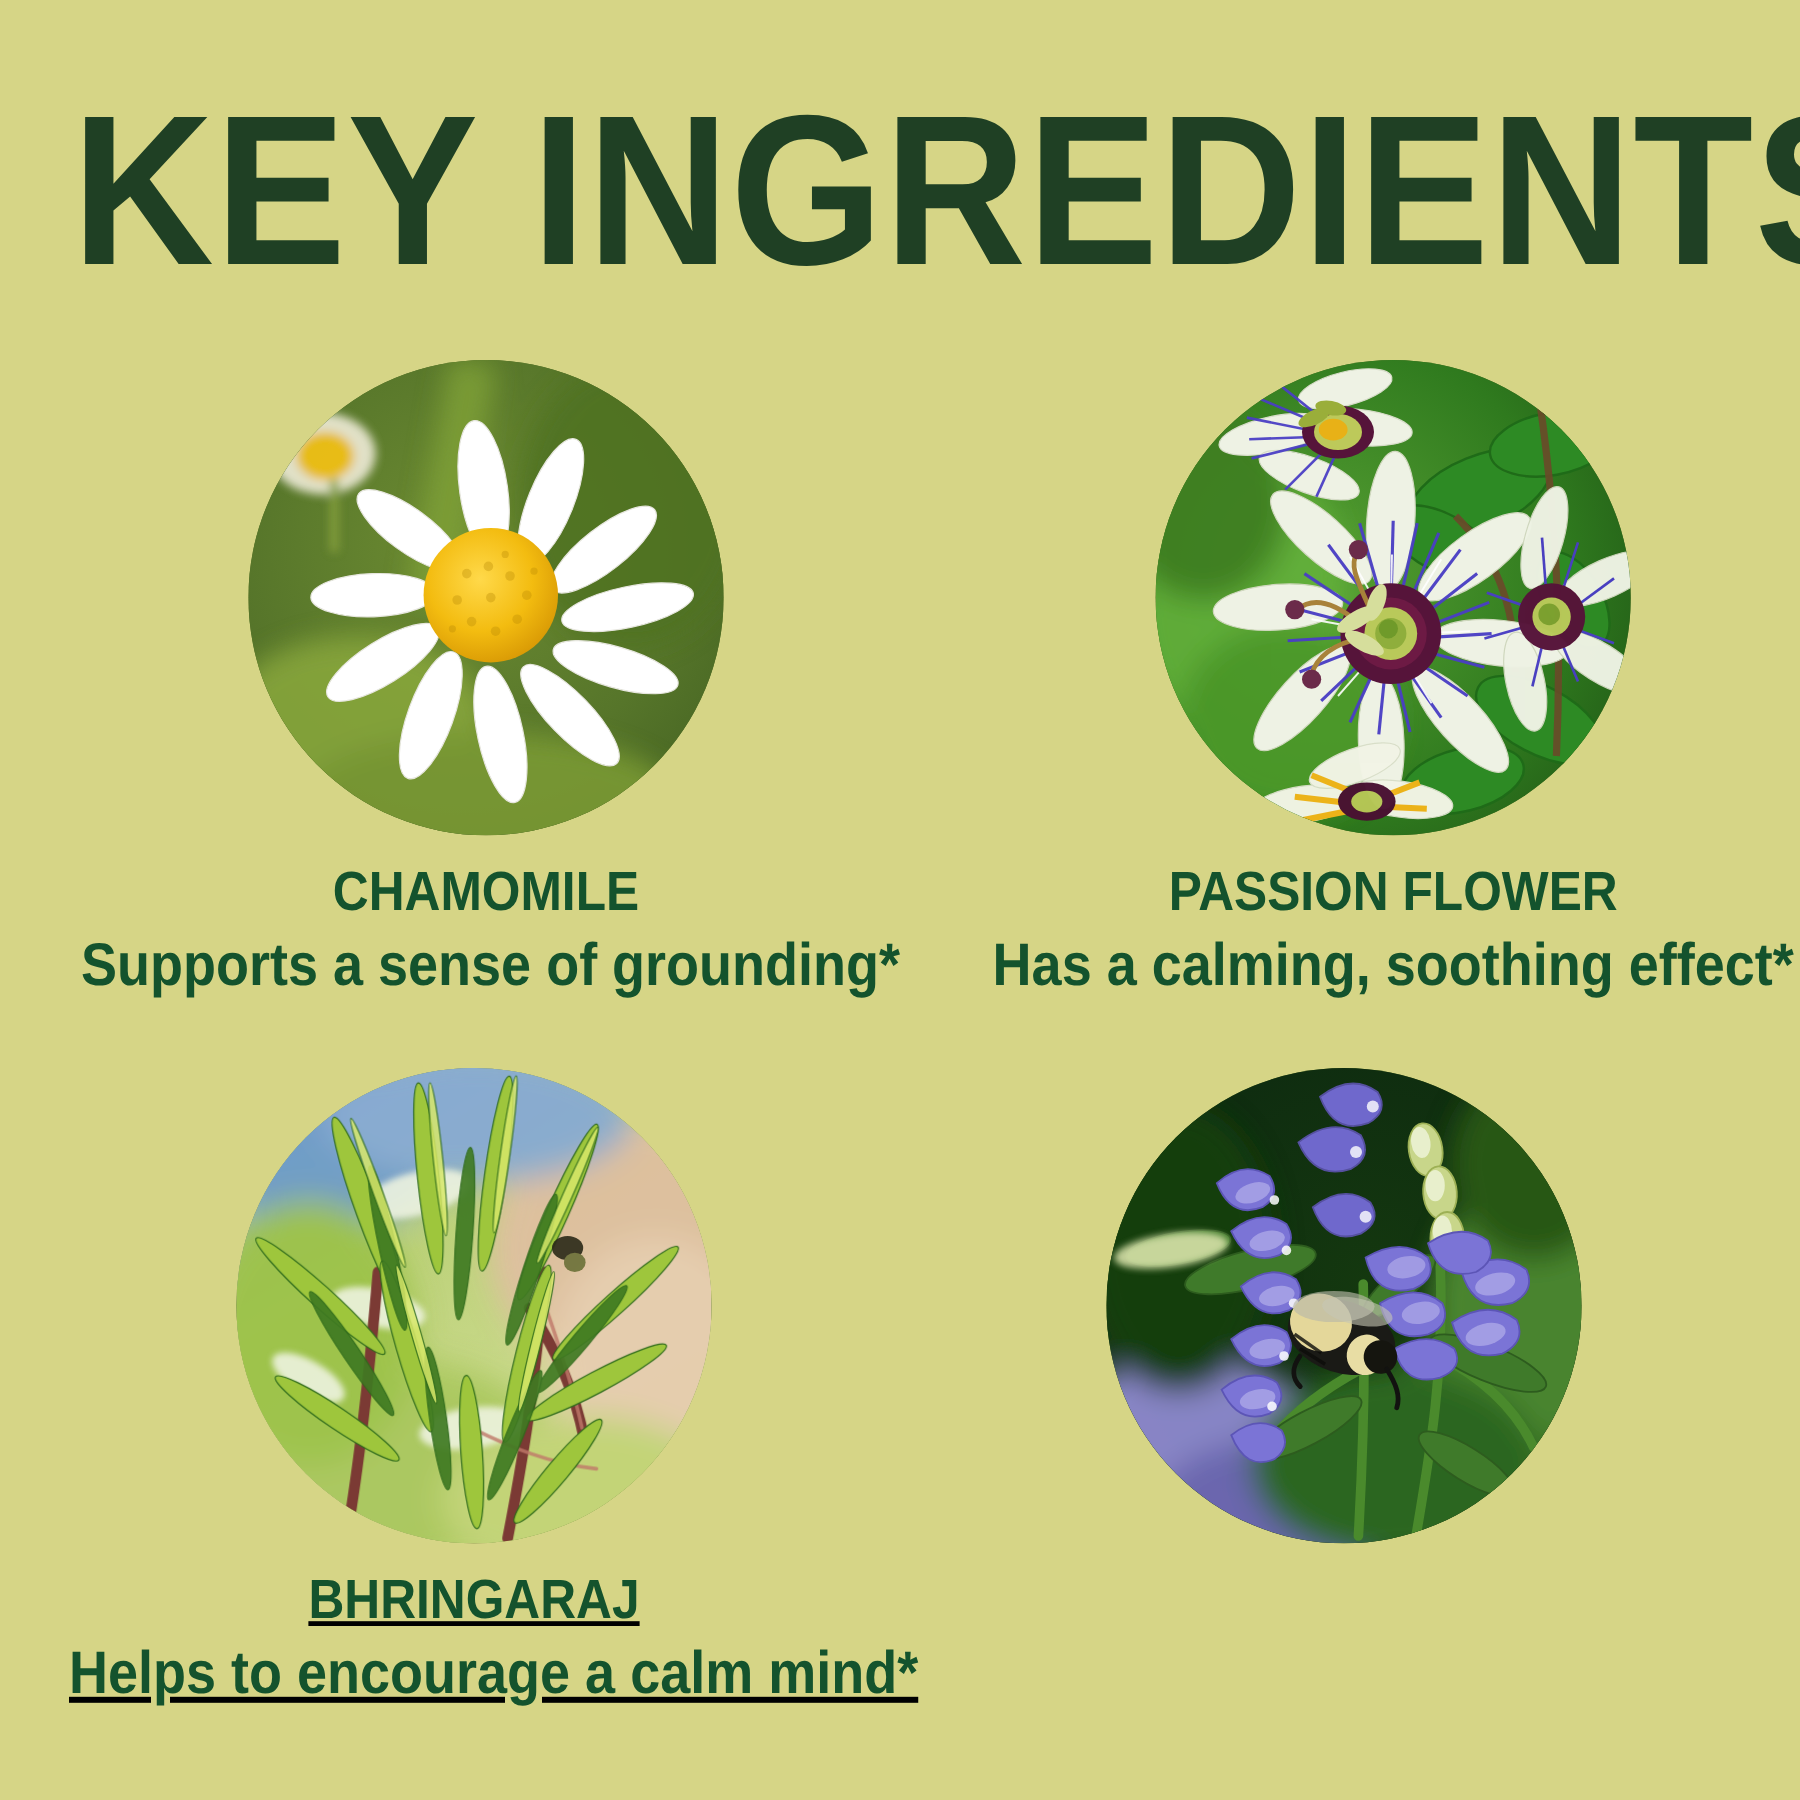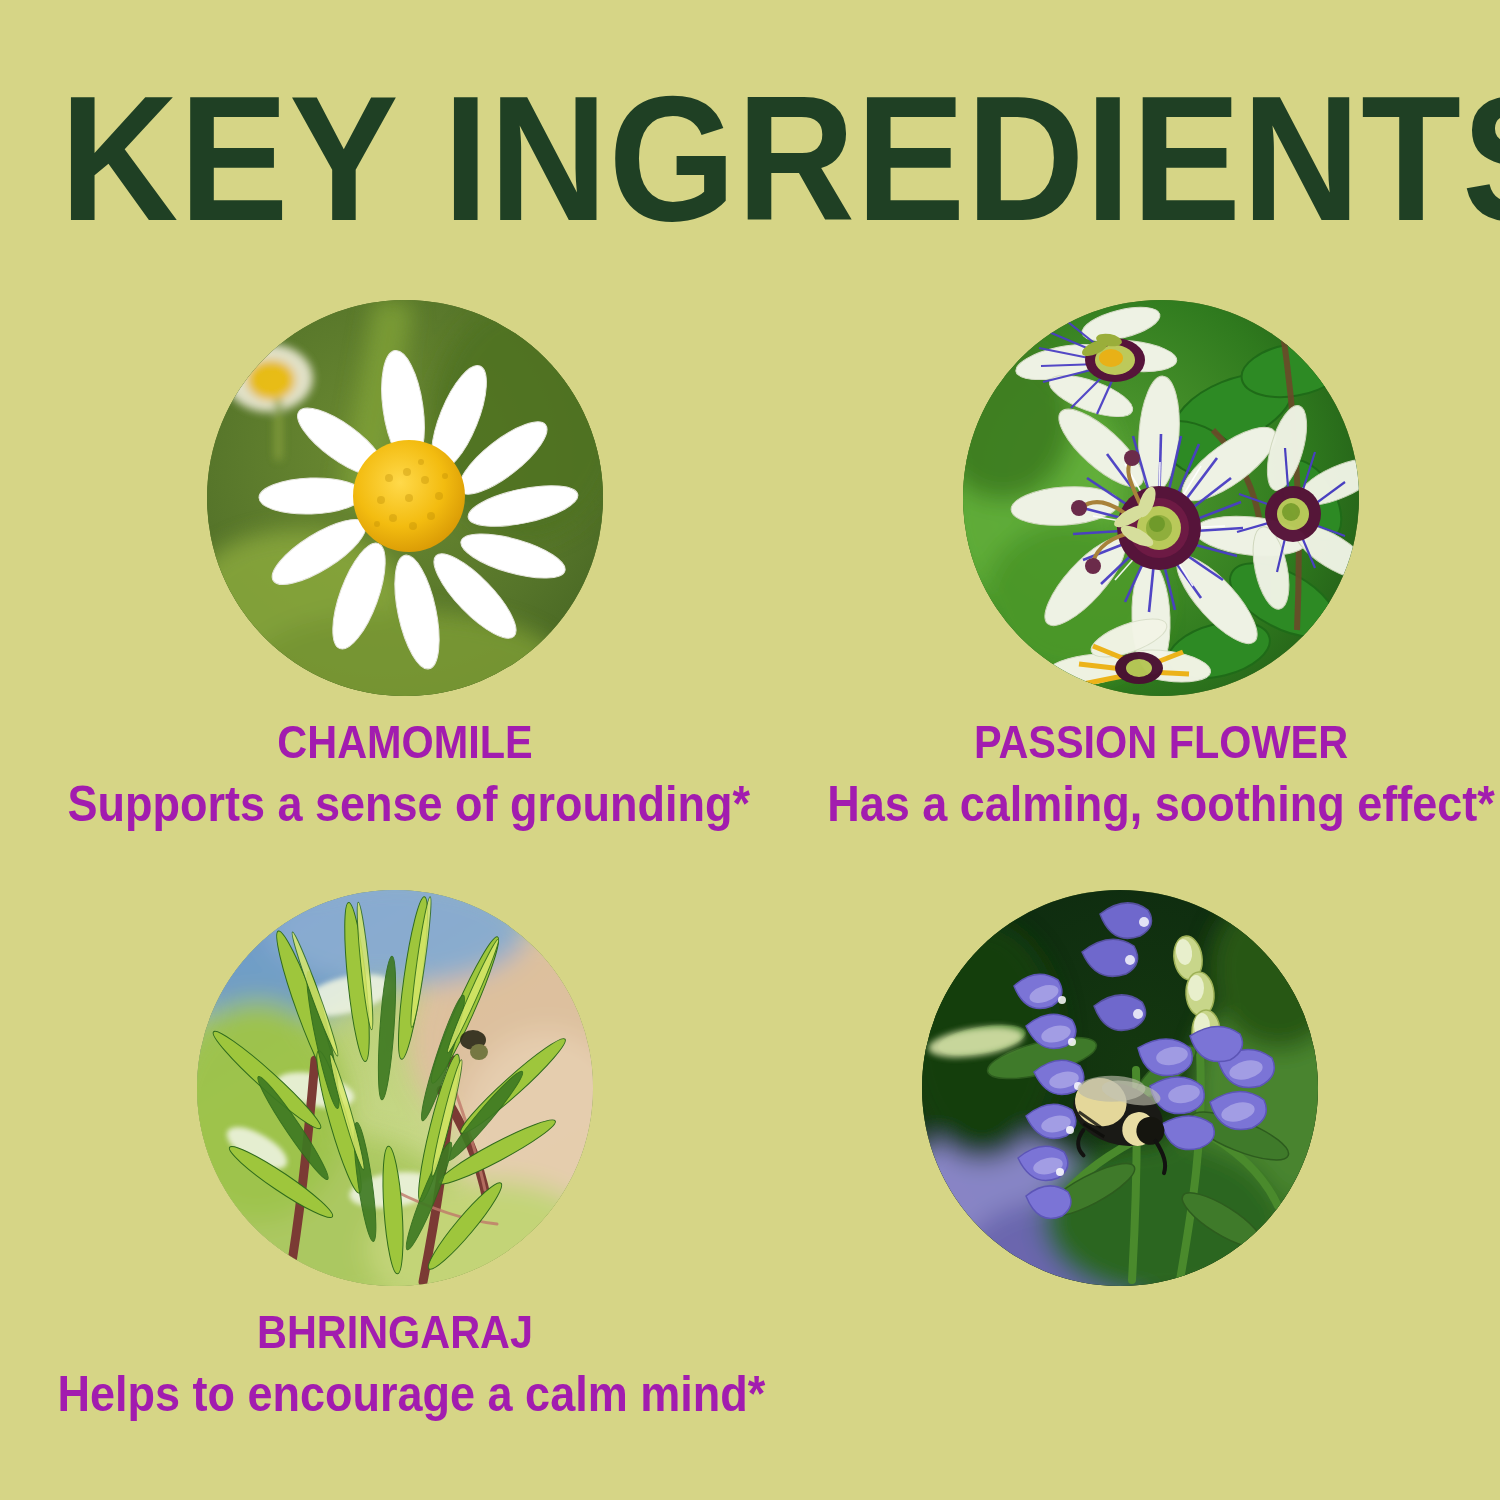--- a/index.html
+++ b/index.html
@@ -25,34 +25,34 @@
     transform:scaleX(0.92);
     transform-origin:50% 0;
     white-space:nowrap;
   }
 
   
   .grid{position:absolute;left:0;top:300px;width:1500px;}
   .cell{position:absolute;width:750px;}
   .cell.c0{left:30px;top:0;}
   .cell.c1{left:786px;top:0;}
-  .cell.c2{left:20px;top:590px;}
+  .cell.c2{left:20px;top:590px;text-decoration:underline;}
   .cell.c3{left:745px;top:590px;}
 
   .circle-wrap{display:flex;justify-content:center;}
   .circle{
     position:relative;
     width:396px;height:396px;
     border-radius:50%;
     overflow:hidden;
     background:#4f6b22;
   }
   .circle svg{display:block;width:396px;height:396px;}
 
-  .caption{text-align:center;color:#a21caf;}
+  .caption{text-align:center;color:#14532d;}
   .ing-name{
     font-family:"Liberation Sans Narrow","Liberation Sans",sans-serif;
     font-weight:700;
     font-size:46px;
     line-height:1.0;
     margin-top:23px;
     transform:scaleX(0.9);
     white-space:nowrap;
   }
   .ing-desc{

